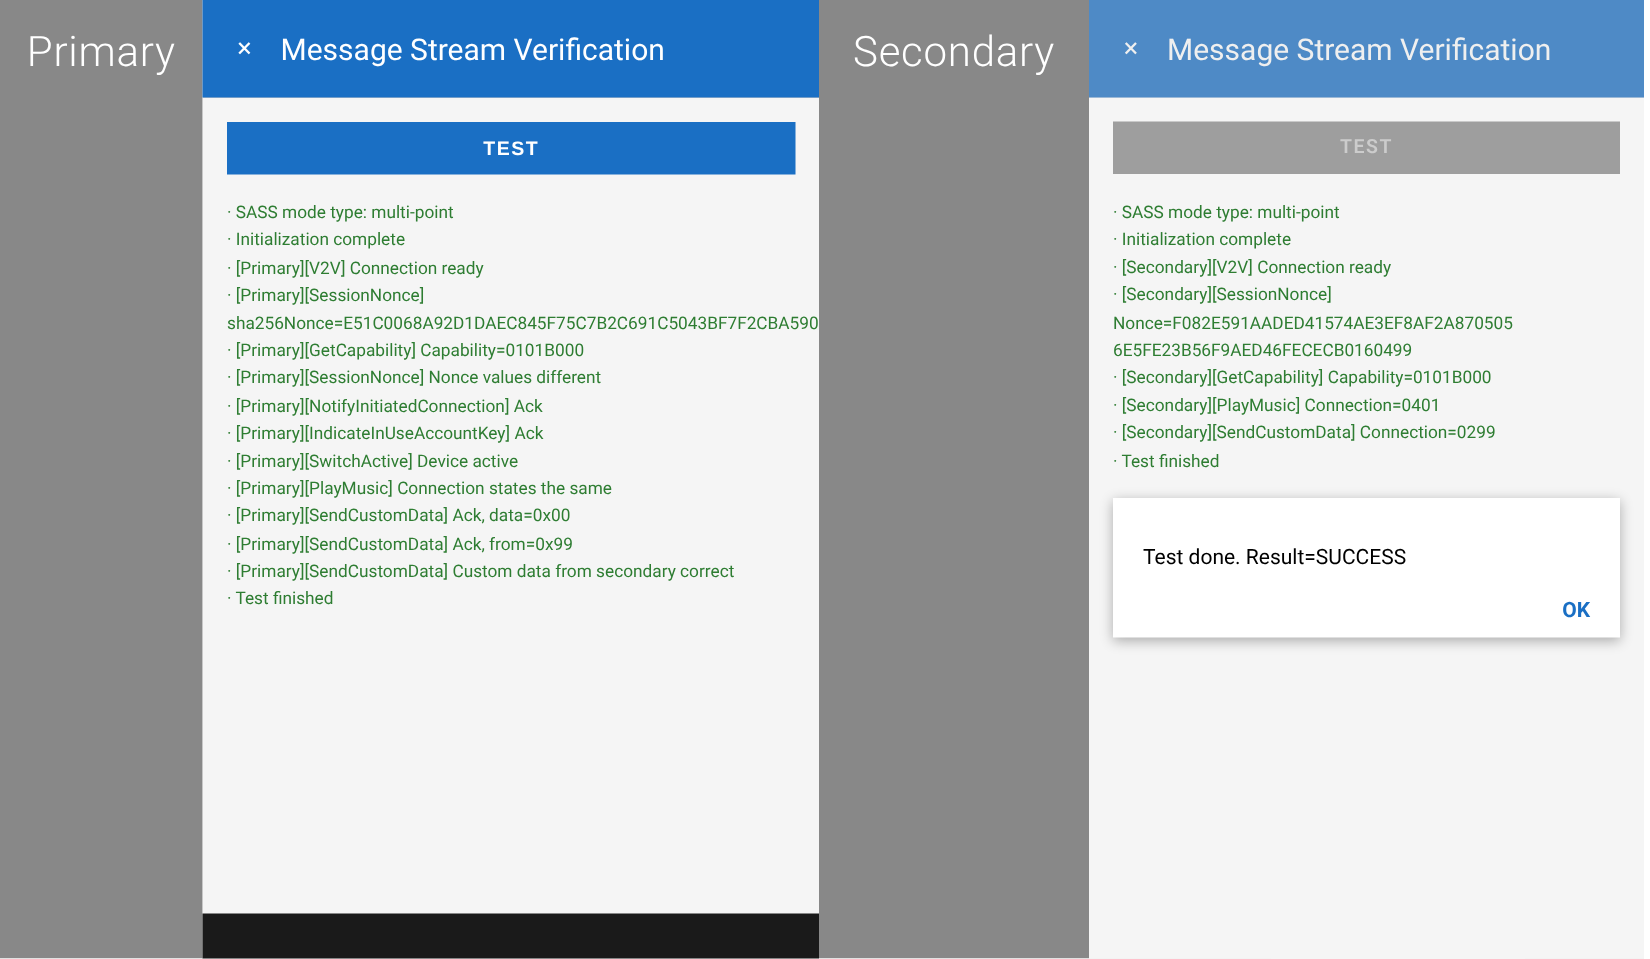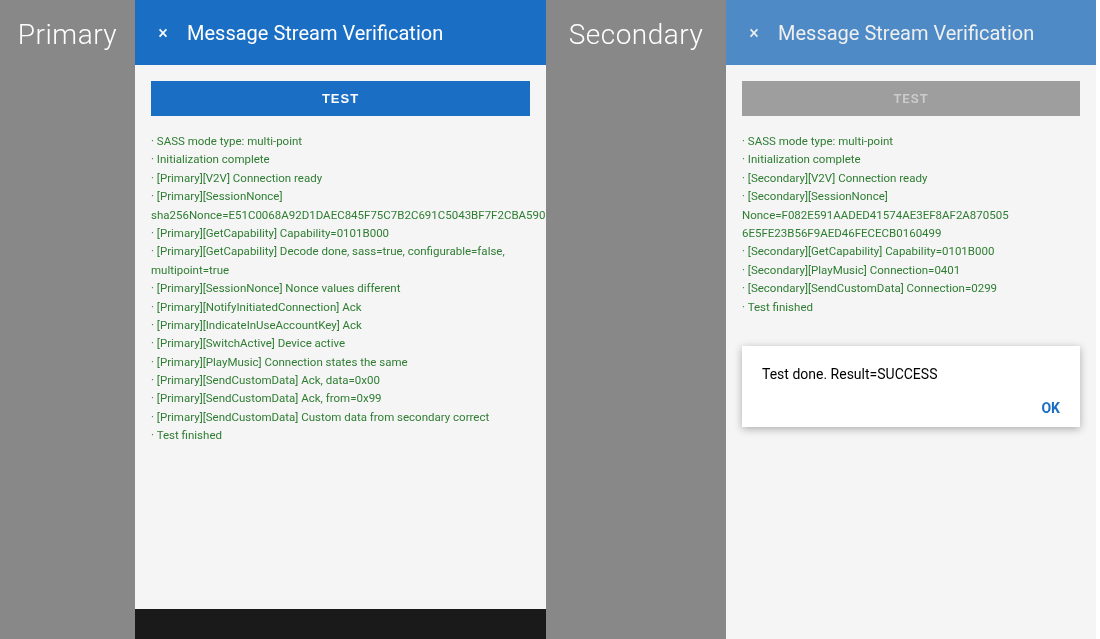--- a/index.html
+++ b/index.html
@@ -170,22 +170,22 @@
     }
 
     .log-line {
       display: block;
       color: #2e7d32;
     }
 
     
     .result-dialog {
       background: #ffffff;
-      margin-top: 30px;
-      padding: 20px 20px 10px 20px;
+      margin-top: 16px;
+      padding: 32px 20px 10px 20px;
       box-shadow: 0 2px 8px rgba(0,0,0,0.3);
     }
 
     .result-text {
       font-size: 14px;
       color: #000000;
       margin-bottom: 16px;
     }
 
     .result-ok-btn {
@@ -226,21 +226,20 @@
         <span class="dialog-header-title">Message Stream Verification</span>
       </div>
       <div class="dialog-body">
         <button class="test-button">TEST</button>
         <div class="log-area">
           <span class="log-line">· SASS mode type: multi-point</span>
           <span class="log-line">· Initialization complete</span>
           <span class="log-line">· [Primary][V2V] Connection ready</span>
           <span class="log-line">· [Primary][SessionNonce] sha256Nonce=E51C0068A92D1DAEC845F75C7B2C691C5043BF7F2CBA590F6CCE28311AC168E8</span>
           <span class="log-line">· [Primary][GetCapability] Capability=0101B000</span>
-          <span class="log-line">· [Primary][GetCapability] Decode done, sass=true, configurable=false, multipoint=true</span>
           <span class="log-line">· [Primary][SessionNonce] Nonce values different</span>
           <span class="log-line">· [Primary][NotifyInitiatedConnection] Ack</span>
           <span class="log-line">· [Primary][IndicateInUseAccountKey] Ack</span>
           <span class="log-line">· [Primary][SwitchActive] Device active</span>
           <span class="log-line">· [Primary][PlayMusic] Connection states the same</span>
           <span class="log-line">· [Primary][SendCustomData] Ack, data=0x00</span>
           <span class="log-line">· [Primary][SendCustomData] Ack, from=0x99</span>
           <span class="log-line">· [Primary][SendCustomData] Custom data from secondary correct</span>
           <span class="log-line">· Test finished</span>
         </div>

